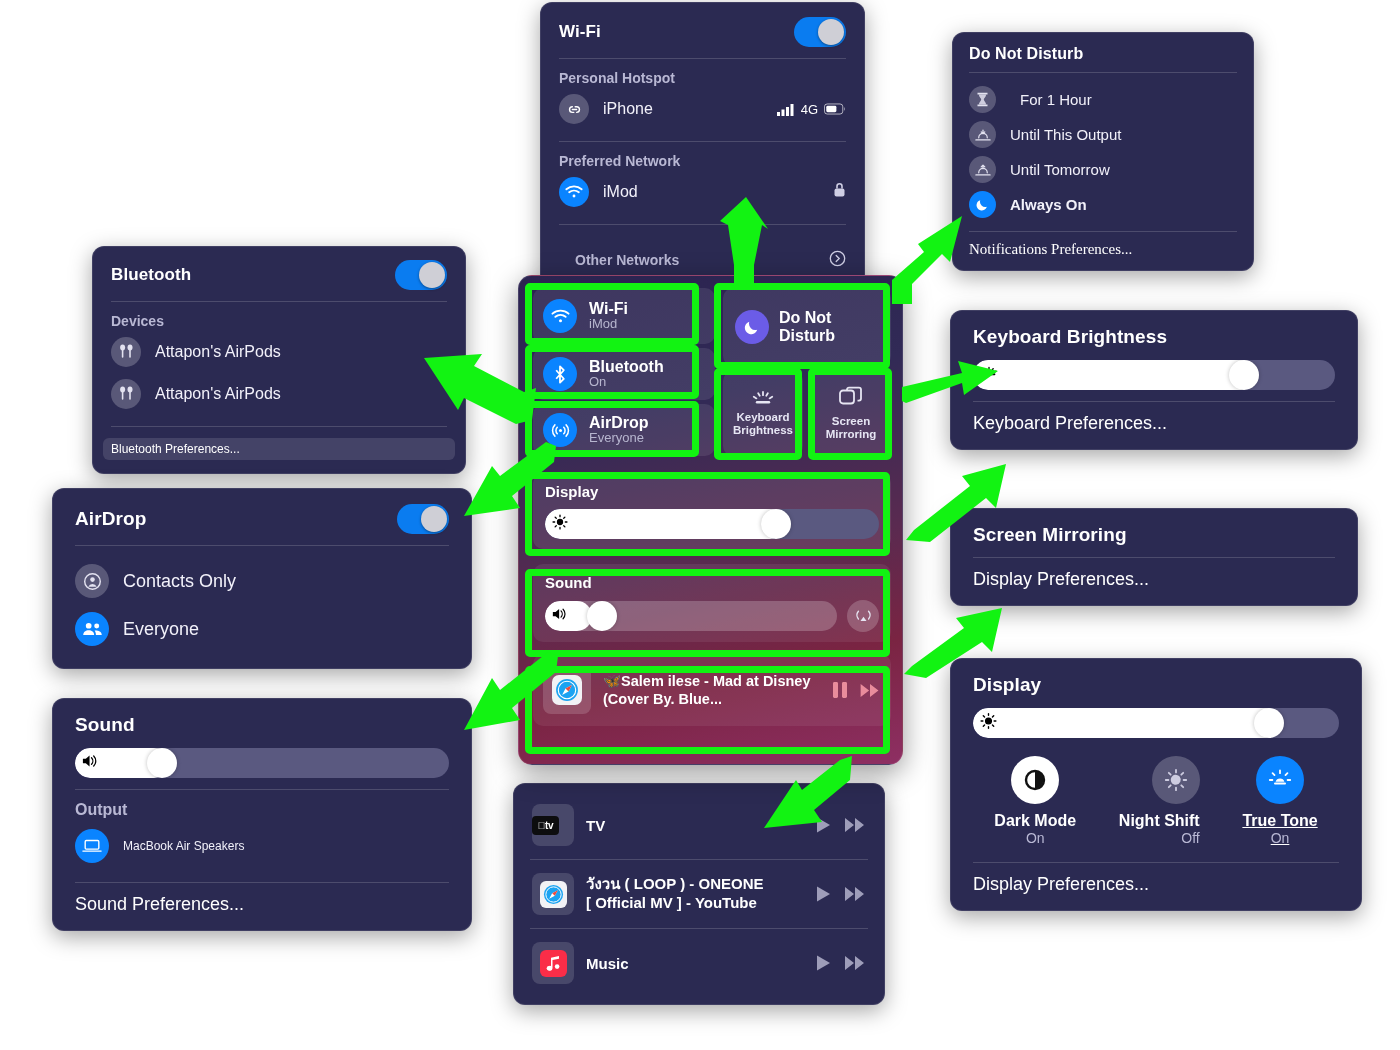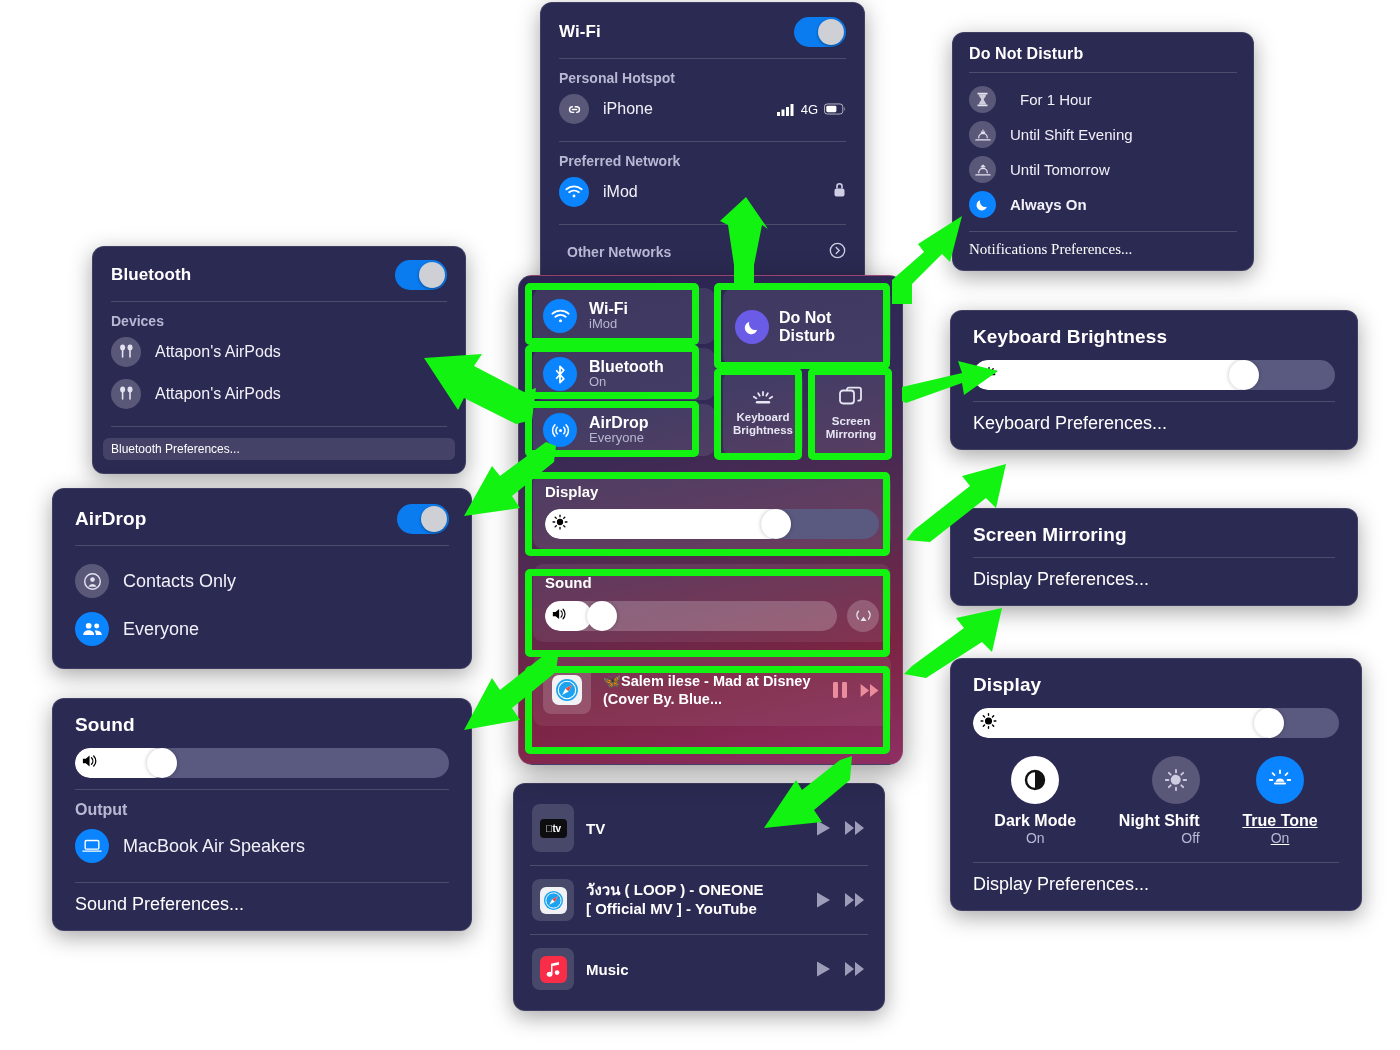--- a/index.html
+++ b/index.html
@@ -129,21 +129,21 @@
       <div class="row-text">iMod</div>
       <div style="margin-left:auto;">
         <svg width="13" height="16" viewBox="0 0 13 16" fill="none" stroke="#cfcee4" stroke-width="1.6">
           <rect x="1.5" y="6.5" width="10" height="8" rx="2" fill="#cfcee4" stroke="none"></rect>
           <path d="M4 6.5V4.3a2.5 2.5 0 0 1 5 0v2.2"></path>
         </svg>
       </div>
     </div>
     <div class="hr"></div>
     <div class="row" style="padding:0;">
-      <div class="sect-label" style="margin:8px;">Other Networks</div>
+      <div class="sect-label" style="margin:16px;">Other Networks</div>
       <div style="margin-left:auto;">
         <svg width="17" height="17" viewBox="0 0 18 18" fill="none" stroke="#cfcee4" stroke-width="1.4">
           <circle cx="9" cy="9" r="7.6"></circle>
             <path d="M7.6 5.8L10.8 9l-3.2 3.2" stroke-linecap="round"></path>
         </svg>
       </div>
     </div>
     <div class="hr"></div>
     <div class="pref-link">Network Preferences...</div>
   </div>
@@ -163,21 +163,21 @@
     </div>
 
     <div class="row" style="padding:4px 0;">
       <div class="cbadge" style="width:27px;height:27px;">
         <svg width="16" height="14" viewBox="0 0 18 15" fill="none" stroke="#e3e2f0" stroke-width="1.4" stroke-linecap="round">
           <path d="M9 2v4M9 6l-2-2M9 6l2-2"></path>
             <path d="M4.2 10.6a4.8 4.8 0 0 1 9.6 0"></path>
             <path d="M1 13h16"></path>
         </svg>
       </div>
-      <div class="row-text" style="font-size:15px;">Until Shift Evening</div>
+      <div class="row-text" style="font-size:15px;">Until This Output</div>
     </div>
 
     <div class="row" style="padding:4px 0;">
       <div class="cbadge" style="width:27px;height:27px;">
         <svg width="16" height="14" viewBox="0 0 18 15" fill="none" stroke="#e3e2f0" stroke-width="1.4" stroke-linecap="round">
           <path d="M9 6V2M9 2L7 4M9 2l2 2"></path>
             <path d="M4.2 10.6a4.8 4.8 0 0 1 9.6 0"></path>
             <path d="M1 13h16"></path>
         </svg>
       </div>
@@ -280,21 +280,21 @@
     </div>
     <div class="hr"></div>
     <div class="sect-label" style="font-size:16px;">Output</div>
     <div class="row" style="padding:8px 0;">
       <div class="cbadge blue" style="width:34px;height:34px;">
         <svg width="20" height="16" viewBox="0 0 22 16" fill="none" stroke="#fff" stroke-width="1.5">
           <rect x="3.5" y="2" width="15" height="9.5" rx="1.2"></rect>
             <path d="M1 13.6h20" stroke-linecap="round"></path>
         </svg>
       </div>
-      <div class="row-text" style="font-size:18px;">MacBook Air Speakers</div>
+      <div class="row-text" style="font-size:12px;">MacBook Air Speakers</div>
     </div>
     <div class="hr"></div>
     <div class="pref-link" style="font-size:18px;">Sound Preferences...</div>
   </div>
 
   <div class="panel" style="left:950px; top:310px; width:408px; padding:15px 22px;">
     <div class="panel-title" style="font-size:19px;">Keyboard Brightness</div>
     <div class="slider" style="margin-top:12px;">
       <div class="fill" id="kb-fill" style="width:78%;"></div>
       <div class="knob" id="kb-knob" style="left:calc(78% - 26px);"></div>
@@ -363,21 +363,21 @@
         <div style="font-size:14px;color:#b9b8d4;">On</div>
       </div>
     </div>
 
     <div class="hr" style="margin-top:16px;"></div>
     <div class="pref-link" style="font-size:18px;">Display Preferences...</div>
   </div>
 
   <div class="panel" style="left:513px; top:783px; width:372px; padding:12px 16px;">
     <div class="cc-row" style="padding:8px 2px;">
-      <div style="width:42px;height:48px;border-radius:8px;background:rgba(255,255,255,0.14);display:flex;align-items:center;justify-content:center;flex:none;">
+      <div style="width:42px;height:42px;border-radius:8px;background:rgba(255,255,255,0.14);display:flex;align-items:center;justify-content:flex-start;flex:none;">
         <div style="width:27px;height:19px;border-radius:4px;background:#0d0d0f;display:flex;align-items:center;justify-content:center;">
           <span style="color:#fff;font-size:10px;font-weight:700;letter-spacing:-.3px;">tv</span>
         </div>
       </div>
       <div style="font-size:15px;font-weight:700;color:#fff;">TV</div>
       <div style="margin-left:auto;display:flex;gap:12px;align-items:center;">
         <svg class="sc-btn" width="17" height="18" viewBox="0 0 17 18" fill="#b3b2cc">
             <path d="M2 1.5l13 7.5-13 7.5z"></path>
           </svg>
         <svg class="sc-btn" width="22" height="16" viewBox="0 0 22 16" fill="#b3b2cc">

